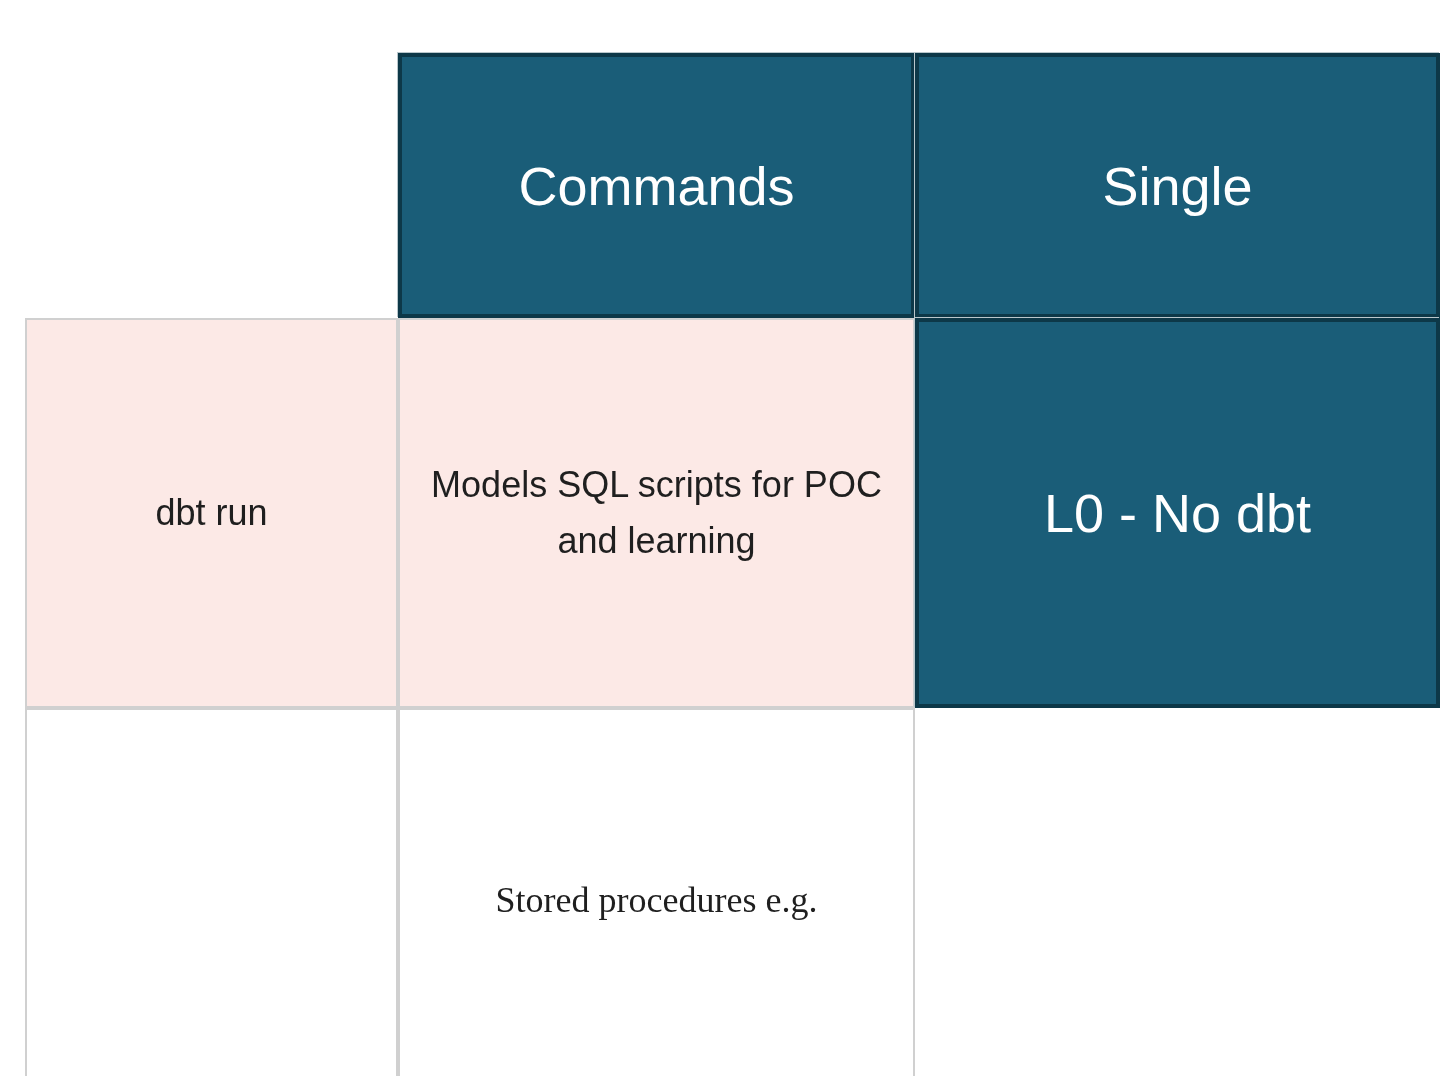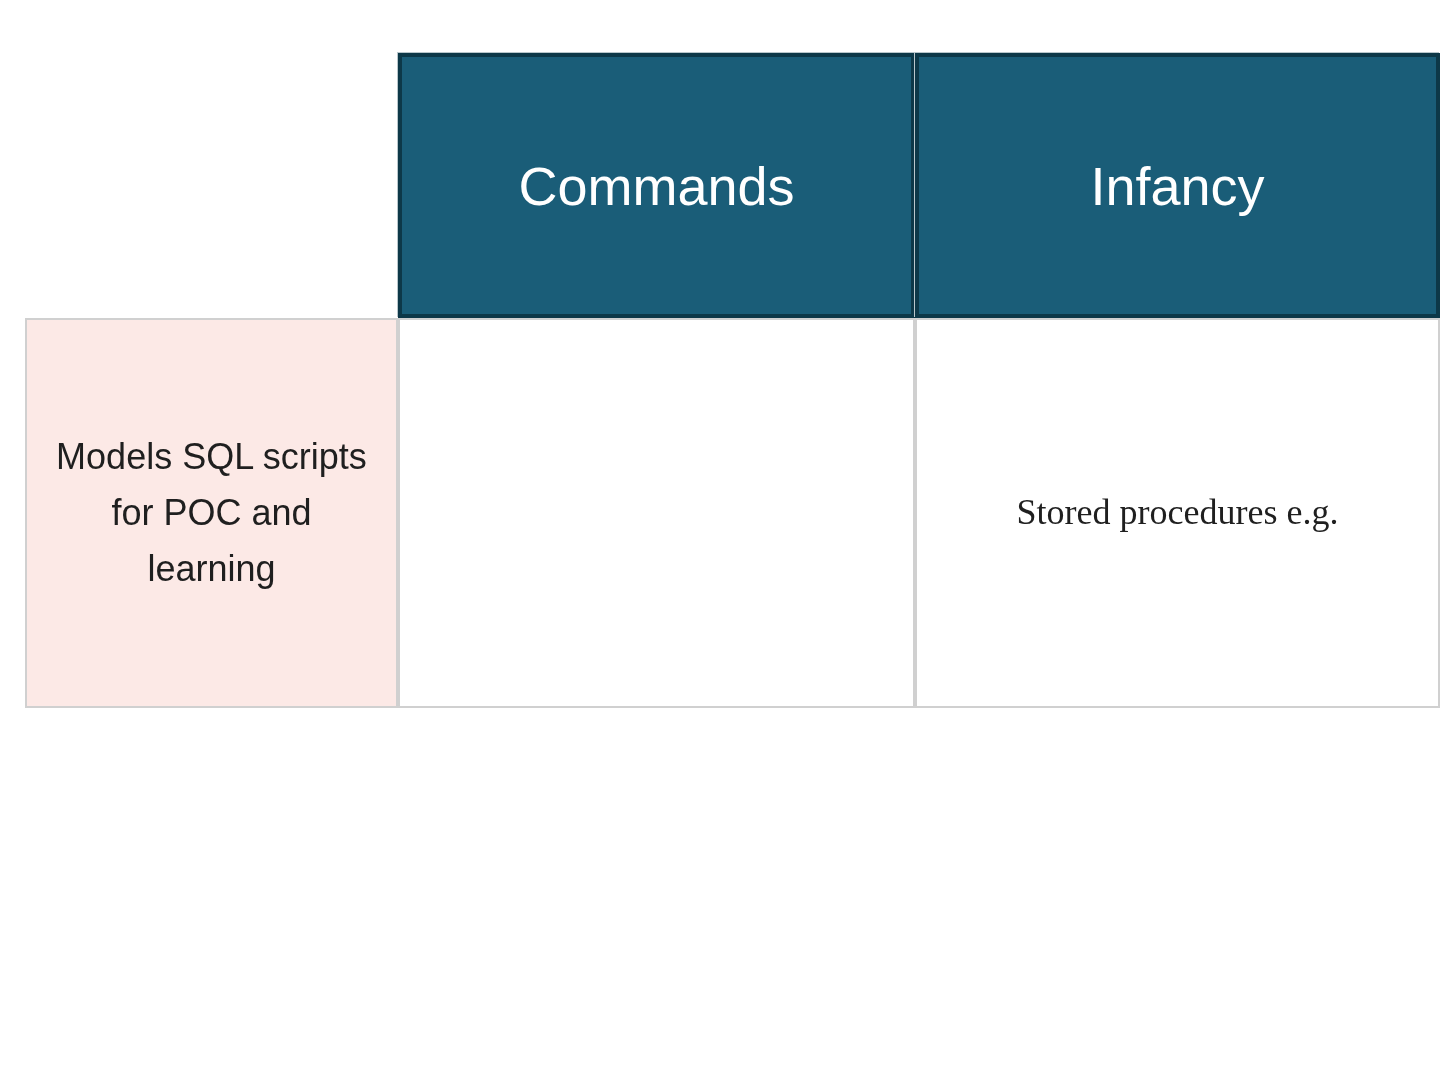--- a/index.html
+++ b/index.html
@@ -64,27 +64,33 @@
 </head>
 <body>
 
 <div class="matrix" style="--teal:#1a5d78; --teal-border:#0d3848; --grid:#d0d0d0; --pink:#fce9e6;">
 
   <div class="cell corner"></div>
   <div class="cell hdr">
     <span>Commands</span>
   </div>
   <div class="cell hdr">
-    <span>Infancy</span>
+    <span>Single</span>
   </div>
 
+  <div class="cell body-cell row-hl">
+    <span class="wrap">dbt run</span>
+  </div>
   <div class="cell body-cell row-hl">
     <span class="wrap">Models SQL scripts for POC and learning</span>
   </div>
 
+  <div class="cell hdr">
+    <span>L0 - No dbt</span>
+  </div>
   <div class="cell body-cell row-plain">
     <span class="wrap"></span>
   </div>
   <div class="cell body-cell row-plain">
     <span class="wrap">Stored procedures e.g.</span>
   </div>
 
 </div>
 
 </body></html>

